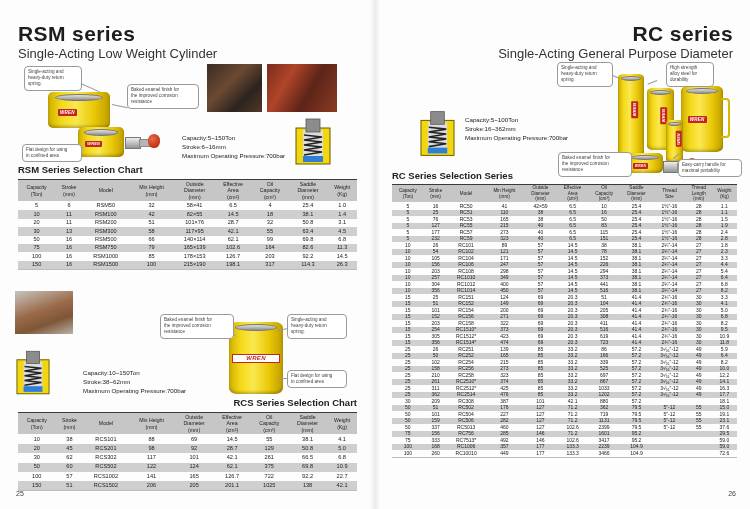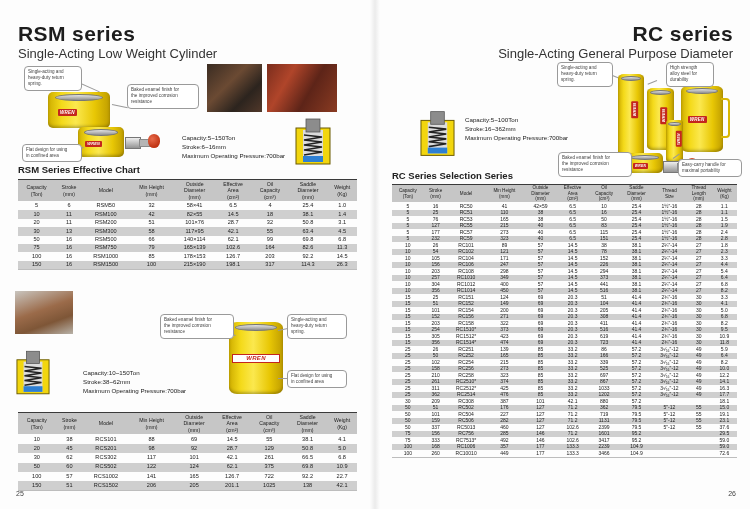--- a/index.html
+++ b/index.html
@@ -108,21 +108,21 @@
         <rect x="8" y="12" width="20" height="32" fill="#dcdcdc"></rect>
         <rect x="11" y="1" width="14" height="13" fill="#8c8c8c" stroke="#555" stroke-width="0.8"></rect>
         <path d="M9 17 L27 19 L9 22 L27 24 L9 27 L27 29 L9 32 L27 34 L9 37" stroke="#222" stroke-width="1.6" fill="none"></path>
         <rect x="8" y="38" width="20" height="6" fill="#2d7fd3"></rect>
       </svg>
     </div>
     <div class="specs" style="left:182px;top:134px;width:130px">Capacity:5~150Ton
 Stroke:6~16mm
 Maximum Operating Pressure:700bar</div>
 
-    <h2 class="chart-title" style="left:18px;top:164px">RSM Series Effective Chart</h2>
+    <h2 class="chart-title" style="left:18px;top:164px">RSM Series Selection Chart</h2>
     <table class="chart" id="rsmT" style="left:18px;top:179px">
       <thead>
           <tr>
             <th>Capacity
 (Ton)</th>
             <th>Stroke
 (mm)</th>
             <th>Model</th>
             <th>Min Height
 (mm)</th>
@@ -260,20 +260,21 @@
     <div class="lead" style="left:278px;top:330px;width:10px;transform:rotate(-12deg)"></div>
     <div class="lead" style="left:278px;top:378px;width:10px"></div>
 
     <div class="cyl" style="left:229px;top:322px;width:54px;height:72px;border-radius:8px/6px">
       <div class="cap"></div>
       <div class="wrenband">
         <span class="wren-red">WREN</span>
       </div>
     </div>
 
+    <h2 class="chart-title right-al" style="left:18px;top:397px;width:339px">RCS Series Selection Chart</h2>
     <table class="chart" id="rcsT" style="left:18px;top:412px">
       <thead>
           <tr>
             <th>Capacity
 (Ton)</th>
             <th>Stroke
 (mm)</th>
             <th>Model</th>
             <th>Min Height
 (mm)</th>

